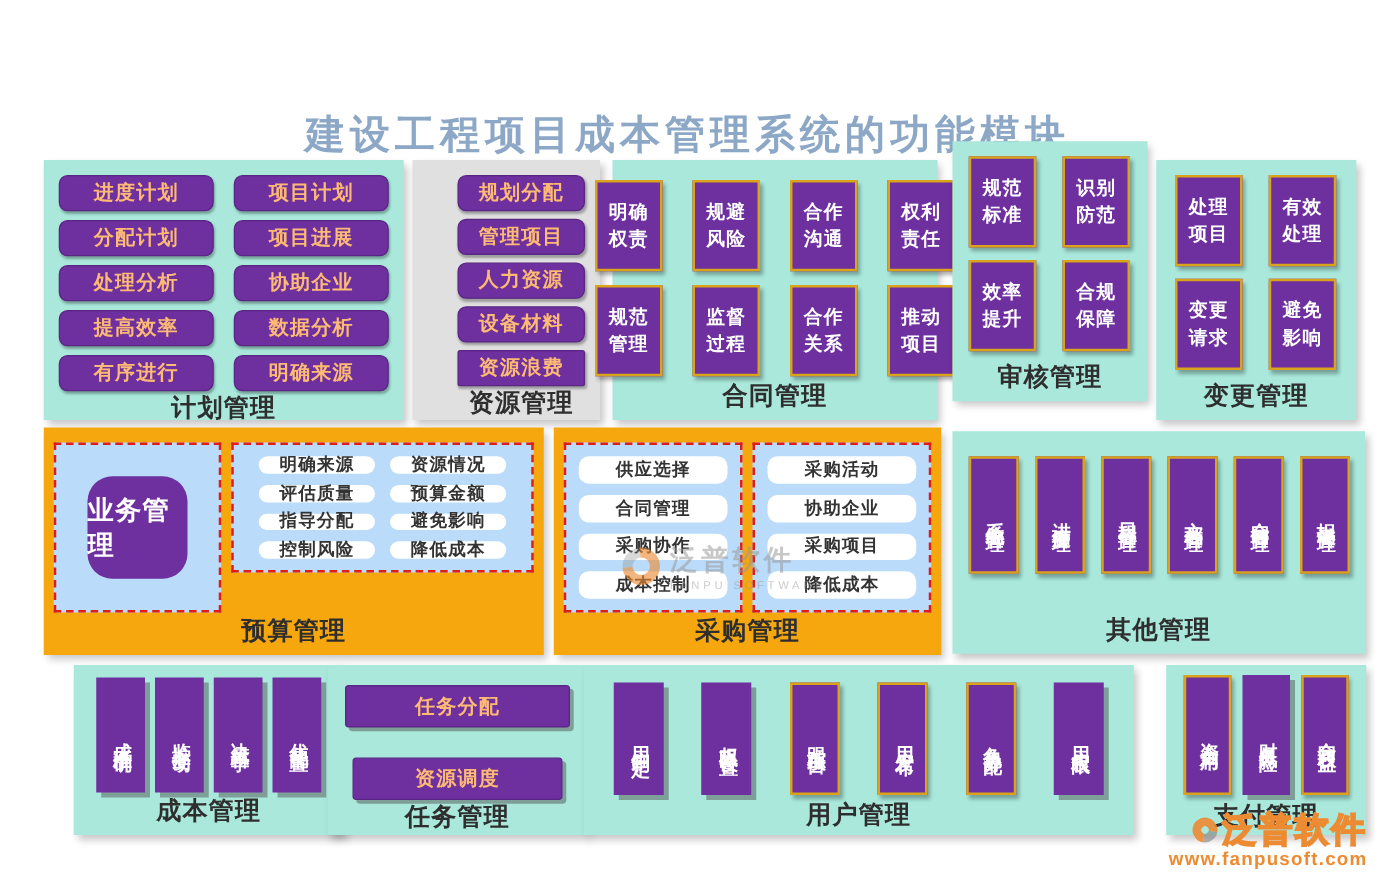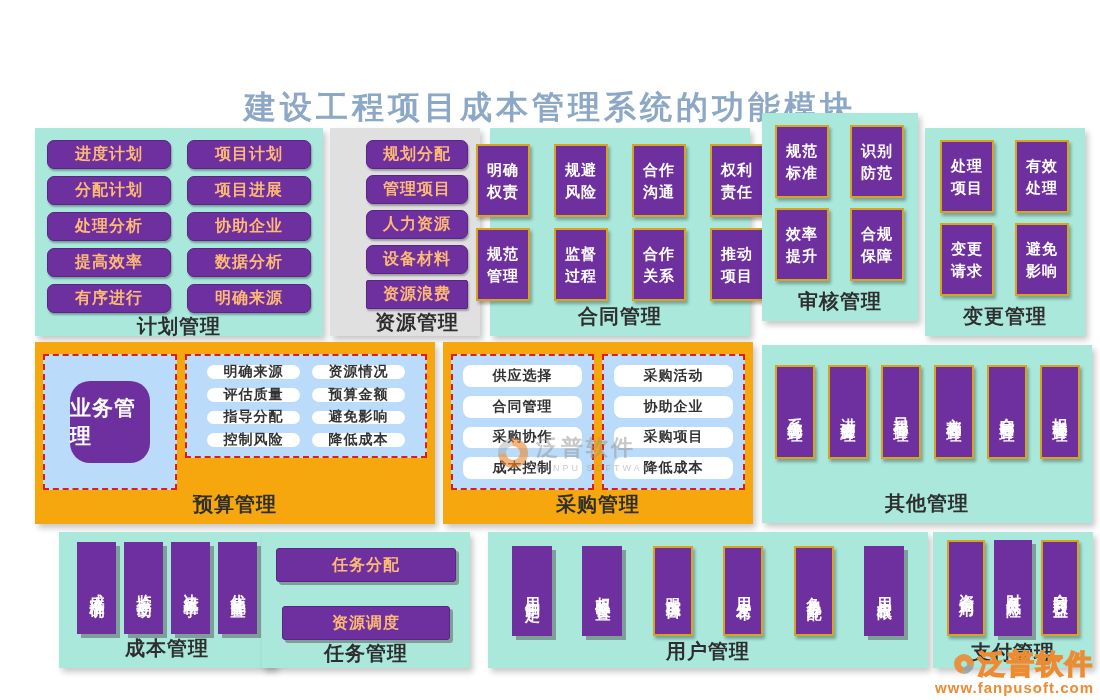--- a/index.html
+++ b/index.html
@@ -243,21 +243,21 @@
   </section>
 
   <section class="panel teal" style="left:262px;top:532px;width:208px;height:136px;">
     <div style="display:flex;flex-direction:column;align-items:center;gap:10px;padding-top:16px;">
       <div class="pbtn" style="width:180px;height:34px;border-radius:3px;box-shadow:3px 3px 0 rgba(70,70,70,.45);">任务分配</div>
       <div class="pbtn" style="width:168px;height:34px;border-radius:3px;box-shadow:3px 3px 0 rgba(70,70,70,.45);margin-top:14px;">资源调度</div>
     </div>
     <div class="plabel">任务管理</div>
   </section>
 
-  <section class="panel teal" style="left:488px;top:532px;width:440px;height:136px;">
+  <section class="panel teal" style="left:467px;top:532px;width:440px;height:136px;">
     <div style="display:flex;justify-content:space-between;padding:14px 24px 0 24px;">
       <div class="vbox shadow" style="height:90px;">用户制定</div>
       <div class="vbox shadow" style="height:90px;">权限设置</div>
       <div class="vbox gold" style="height:90px;">跟踪项目</div>
       <div class="vbox gold" style="height:90px;">用户发布</div>
       <div class="vbox gold" style="height:90px;">角色分配</div>
       <div class="vbox shadow" style="height:90px;">用户权限</div>
     </div>
     <div class="plabel" style="padding-bottom:3px;">用户管理</div>
   </section>

